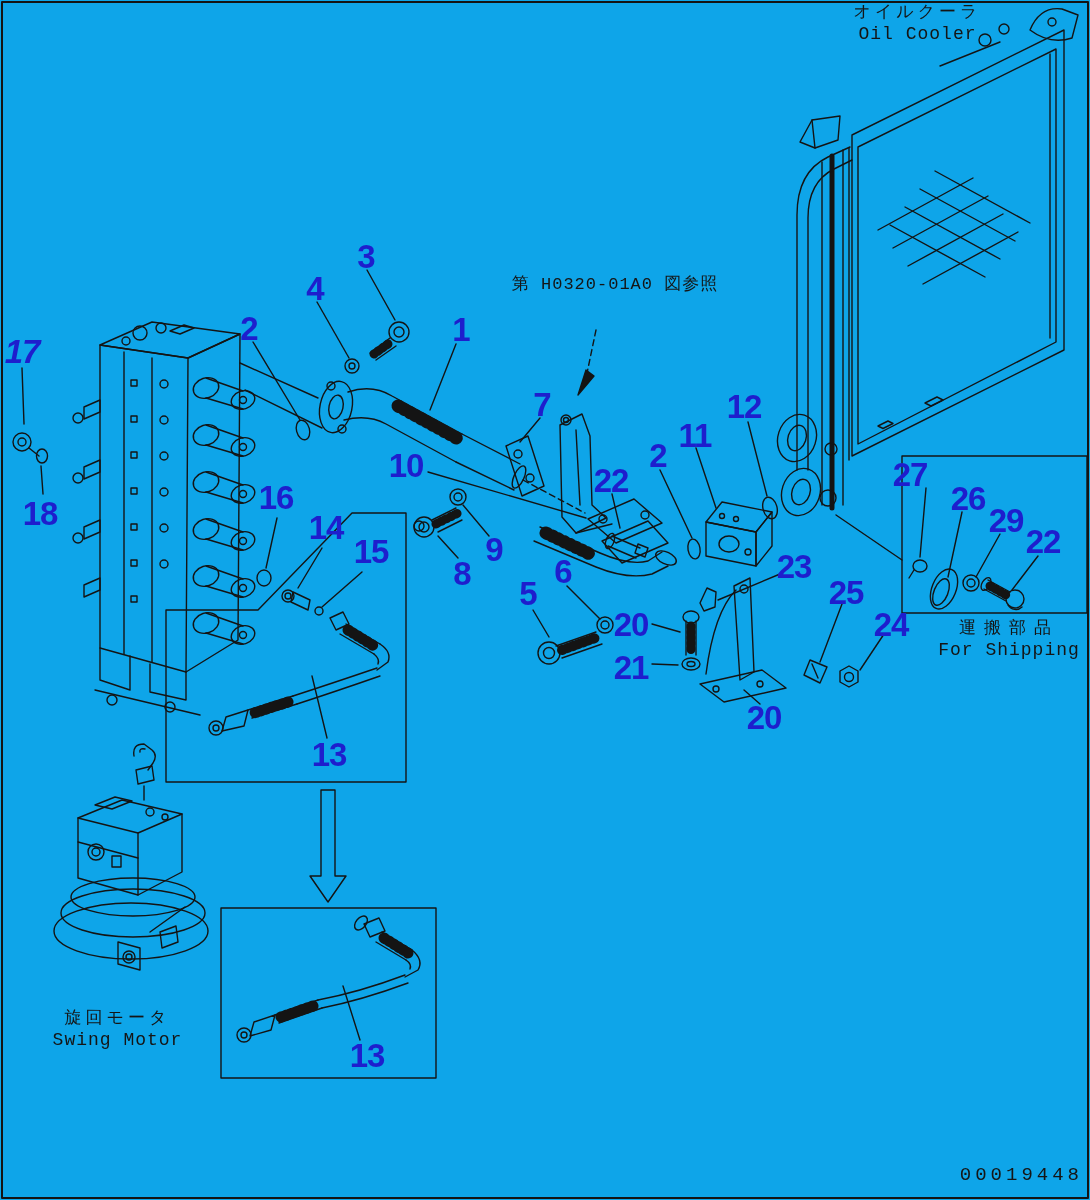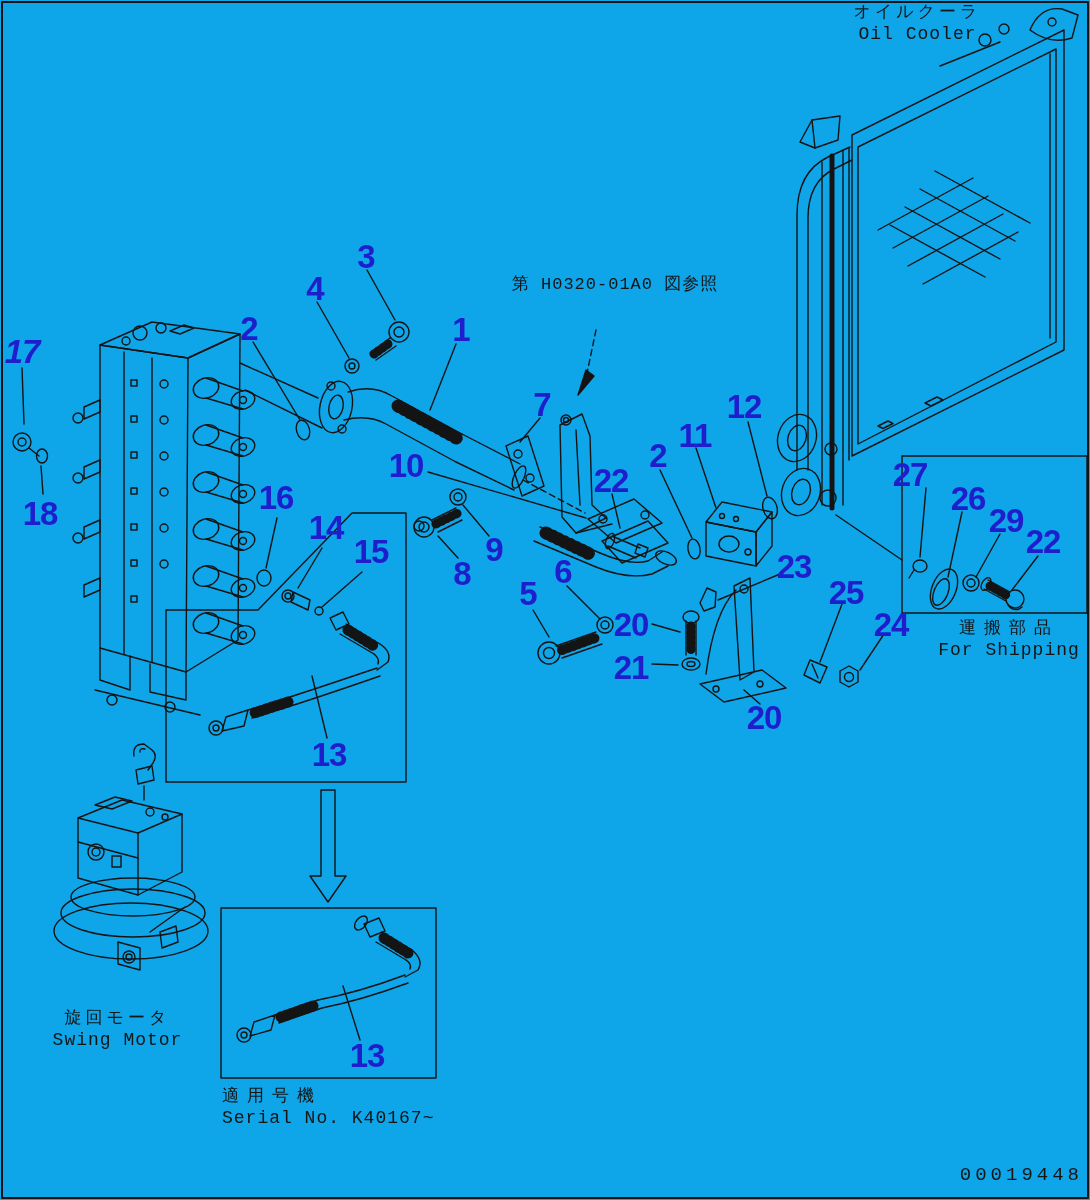--- a/index.html
+++ b/index.html
@@ -362,24 +362,20 @@
   <div class="lbl" style="left:930px;top:618px;width:158px;">
     <span class="jp" style="letter-spacing:8px">運搬部品</span>
     <span class="en">For Shipping</span>
   </div>
 
   <div class="lbl" style="left:35px;top:984px;width:165px;margin-top:24px;">
     <span class="jp">旋回モータ</span>
     <span class="en">Swing Motor</span>
   </div>
 
-  <div class="lbl left" style="left:222px;top:1086px;">
-    <span class="jp" style="letter-spacing:8px">適用号機</span>
-    <span class="en">Serial No. K40167~</span>
-  </div>
 
   <div id="footer-number">00019448</div>
 
   <div id="callout-layer">
       <div class="callout" style="left: 22px; top: 351px; font-style: italic;">17</div>
       <div class="callout" style="left: 40px; top: 513px;">18</div>
       <div class="callout" style="left: 249px; top: 328px;">2</div>
       <div class="callout" style="left: 315px; top: 288px;">4</div>
       <div class="callout" style="left: 366px; top: 256px;">3</div>
       <div class="callout" style="left: 461px; top: 329px;">1</div>

